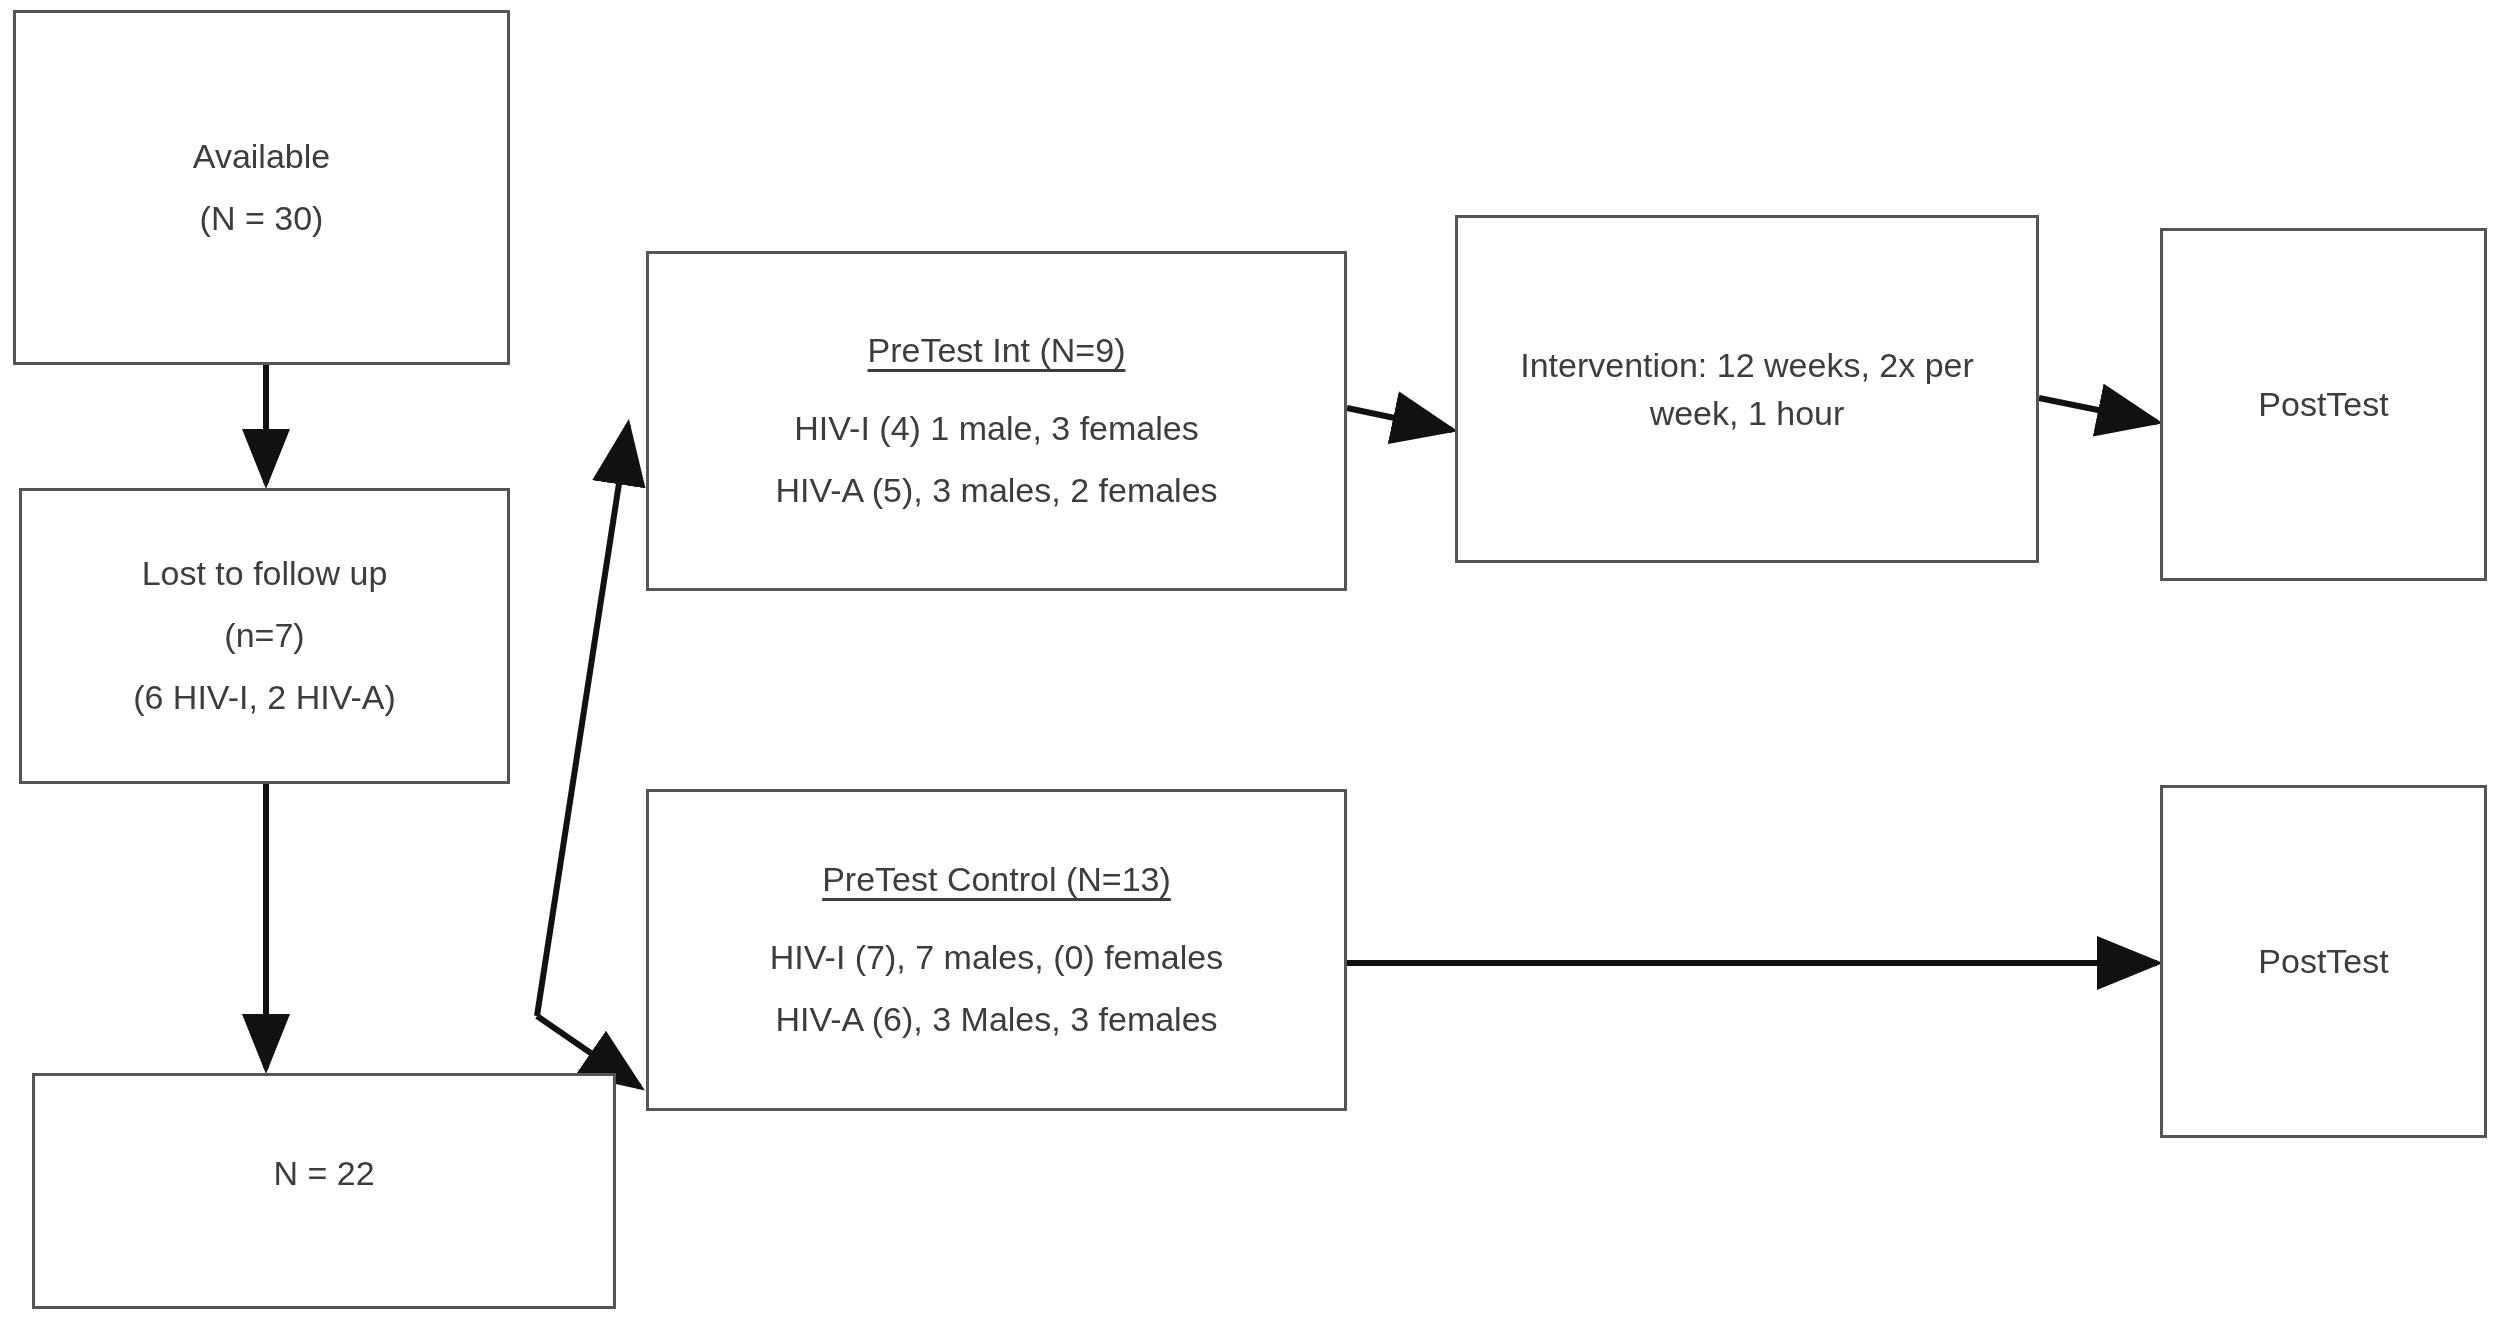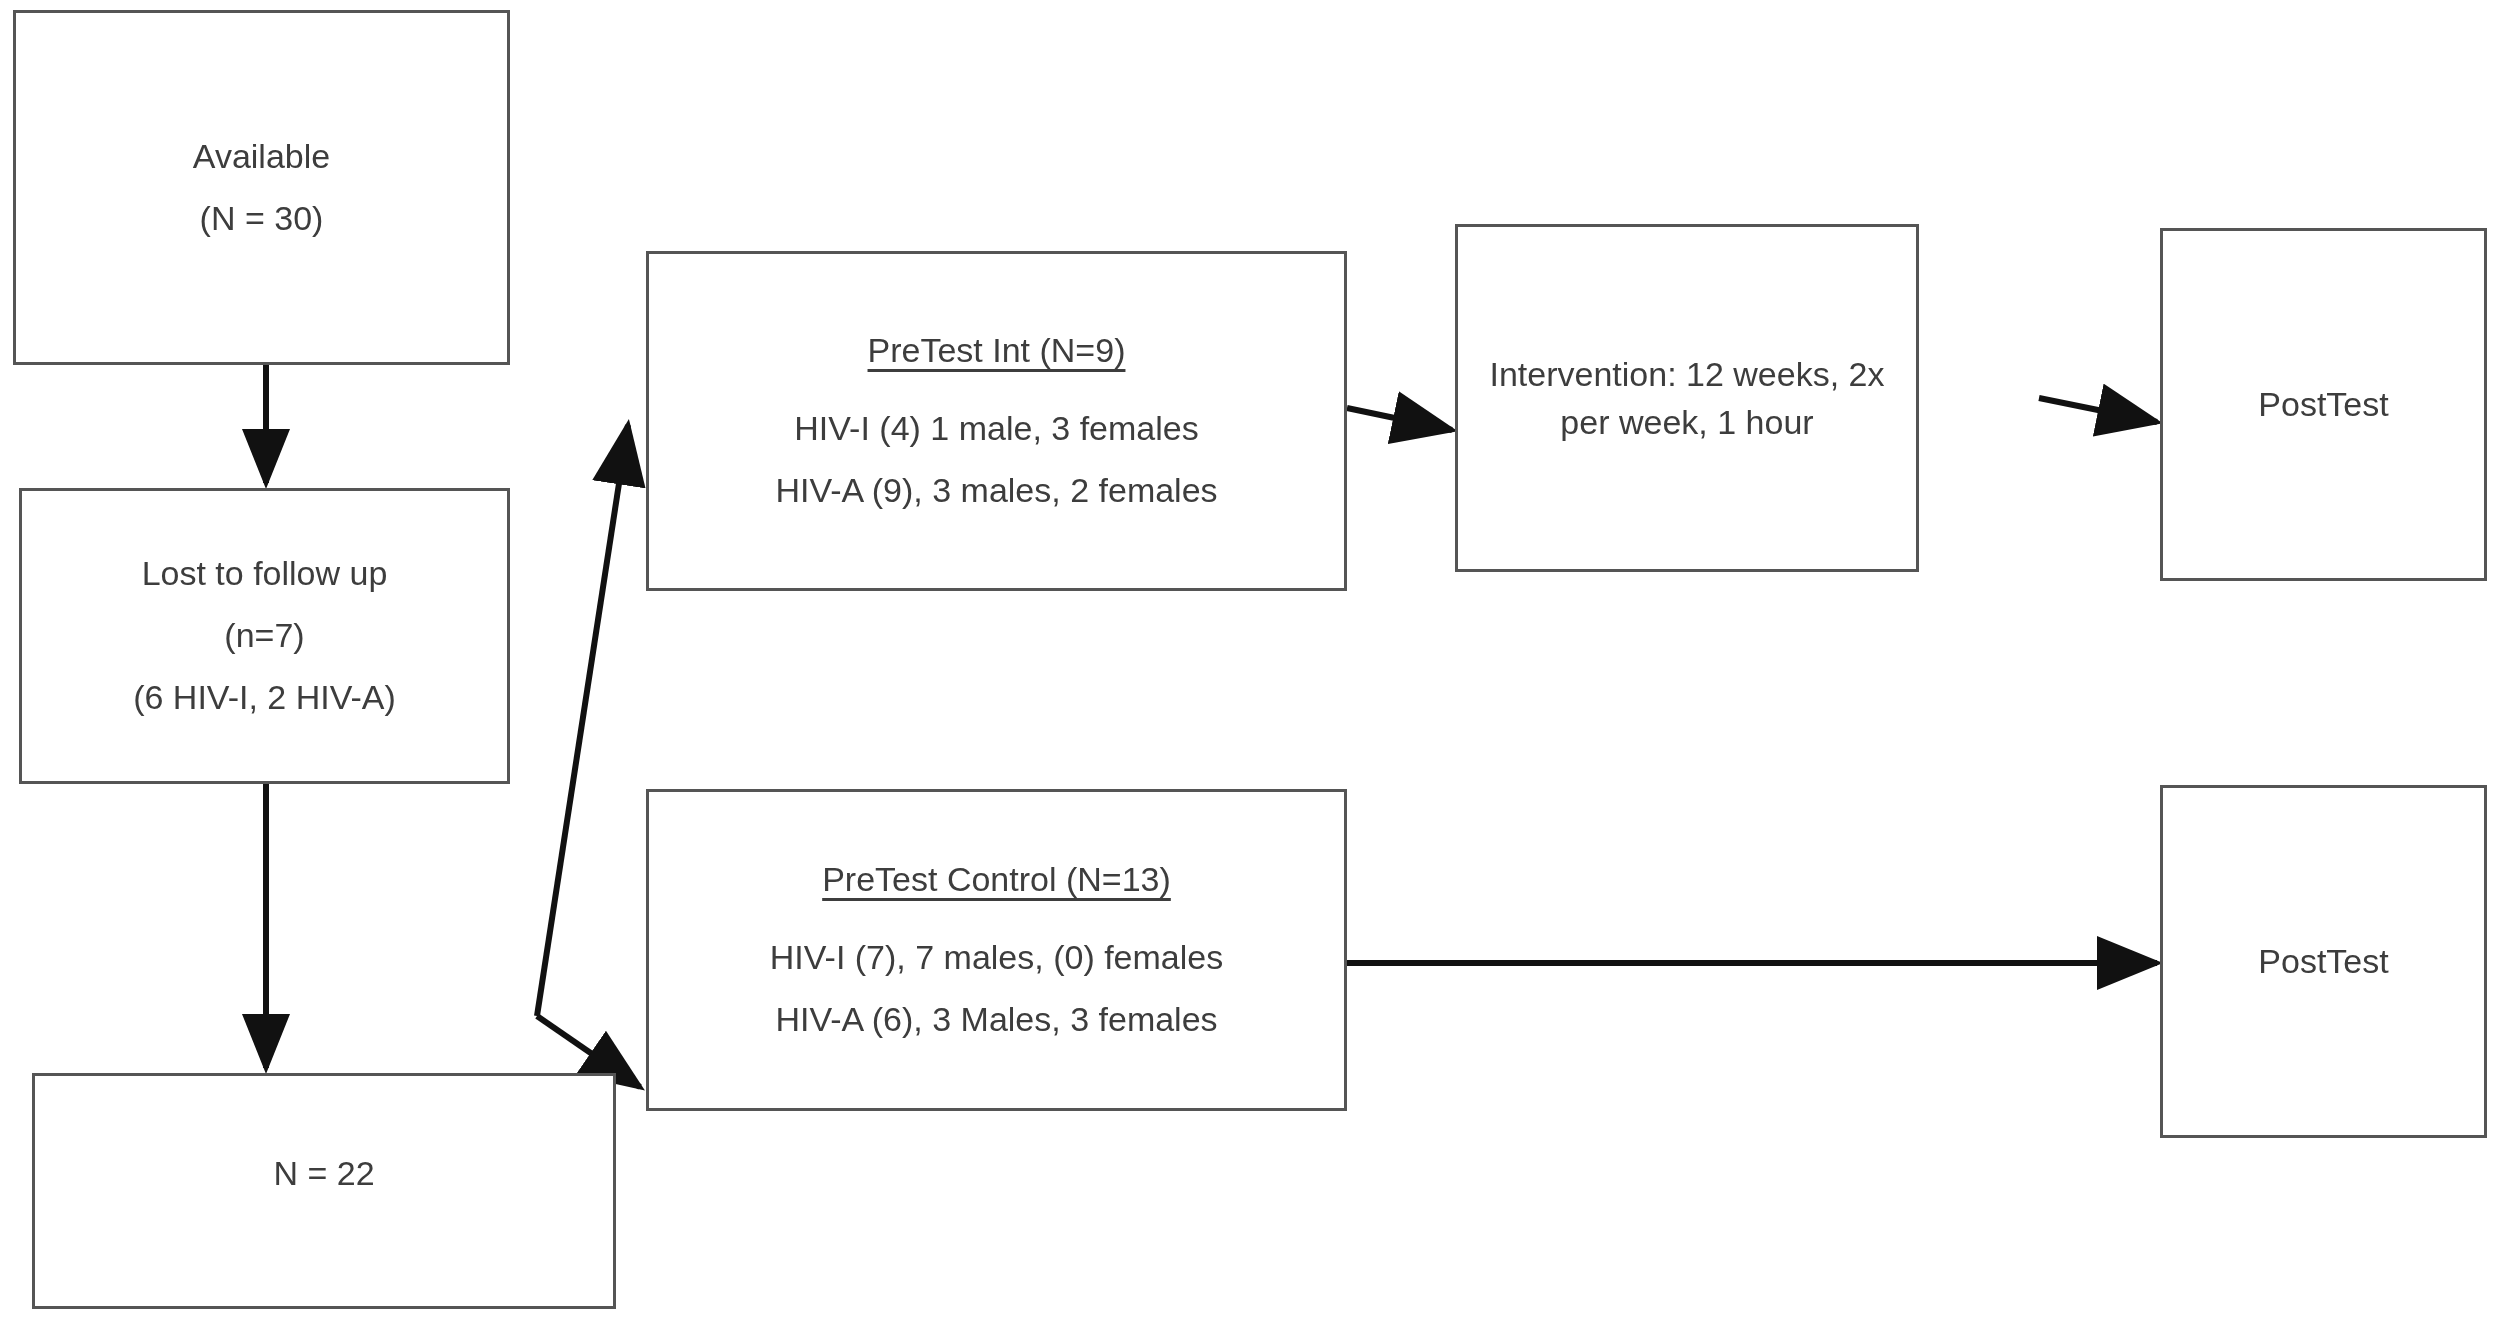--- a/index.html
+++ b/index.html
@@ -112,24 +112,24 @@
   </div>
 
   <div class="node-box" style="left:32px; top:1073px; width:584px; height:236px; justify-content:flex-start; padding-top:72px;">
     <div class="node-text">N = 22</div>
   </div>
 
   <div class="node-box" style="left:646px; top:234px; width:701px; height:340px;margin-top:17px;">
     <div class="node-text title">PreTest Int (N=9)</div>
     <div class="spacer-line"></div>
     <div class="node-text">HIV-I (4) 1 male, 3 females</div>
-    <div class="node-text">HIV-A (9), 3 males, 2 females</div>
+    <div class="node-text">HIV-A (5), 3 males, 2 females</div>
   </div>
 
-  <div class="node-box" style="left:1455px; top:224px; width:464px; height:348px;">
+  <div class="node-box" style="left:1455px; top:215px; width:584px; height:348px;">
     <div class="node-text wrap">Intervention: 12 weeks, 2x per week, 1 hour</div>
   </div>
 
   <div class="node-box" style="left:2160px; top:228px; width:327px; height:353px;">
     <div class="node-text">PostTest</div>
   </div>
 
   <div class="node-box" style="left:646px; top:789px; width:701px; height:322px;">
     <div class="node-text title">PreTest Control (N=13)</div>
     <div class="spacer-line"></div>

